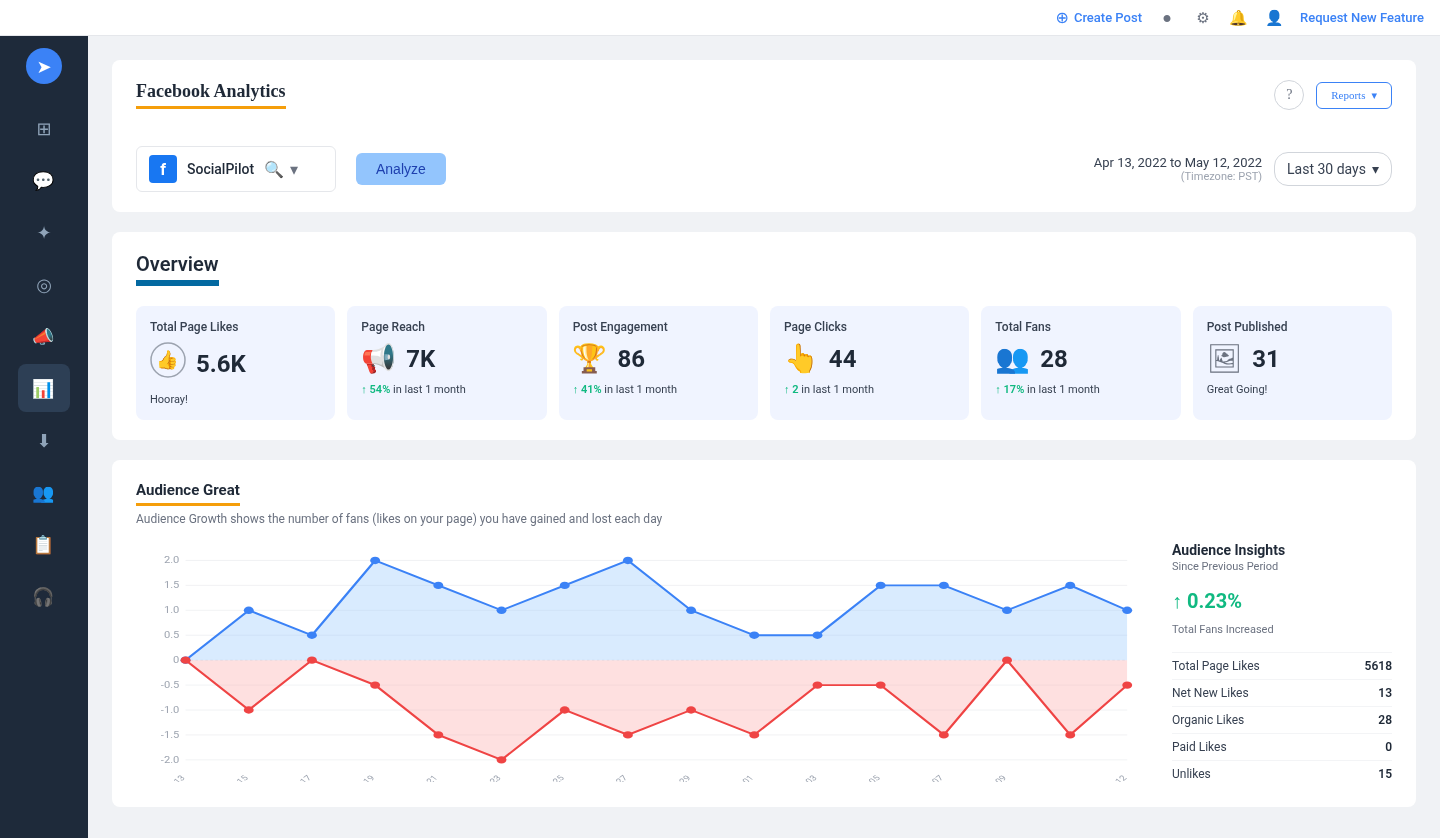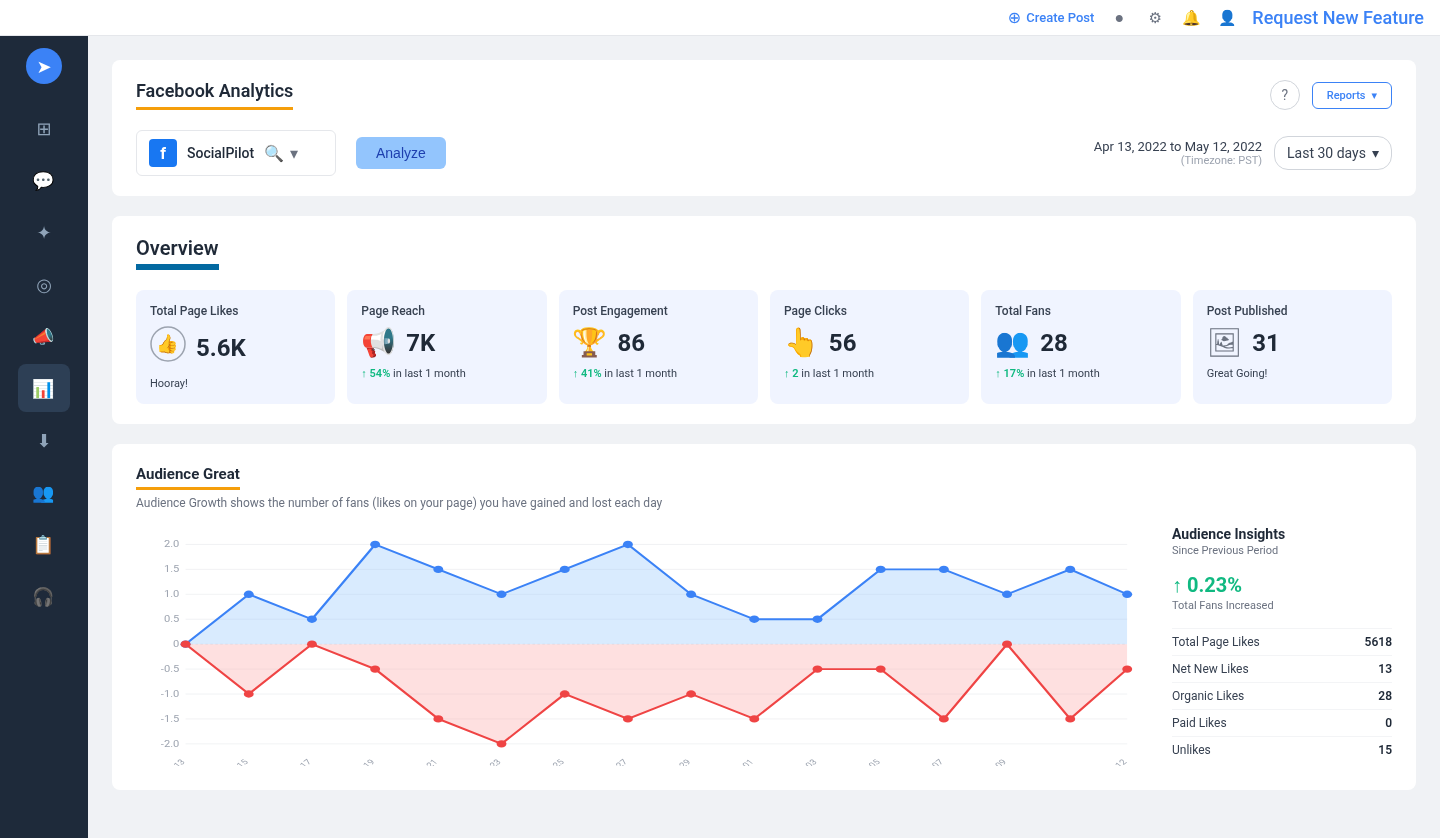--- a/index.html
+++ b/index.html
@@ -33,21 +33,21 @@
     }
     .topbar-icon-btn {
       width: 22px; height: 22px;
       display: flex; align-items: center; justify-content: center;
       color: #6b7280;
       cursor: pointer;
       font-size: 15px;
     }
     .topbar-request {
       color: #3b82f6;
-      font-size: 18px;
+      font-size: 13px;
       font-weight: 500;
       cursor: pointer;
     }
 
     
     .main-layout {
       display: flex;
       flex: 1;
       overflow: hidden;
     }
@@ -92,22 +92,24 @@
     
     .analytics-card {
       background: #fff;
       border-radius: 8px;
       padding: 20px 24px;
       margin-bottom: 20px;
     }
 
     .analytics-header {
       display: flex;
+      align-items: center;
       justify-content: space-between;
-      margin-bottom: 20px;
+      margin-bottom: 36px;
+      font-family: Liberation Serif, serif;
     }
     .analytics-title {
       font-size: 18px;
       font-weight: 600;
       color: #1f2937;
       border-bottom: 3px solid #f59e0b;
       padding-bottom: 4px;
     }
     .analytics-header-right {
       display: flex;
@@ -293,21 +295,21 @@
     }
     .insights-since {
       font-size: 11px;
       color: #6b7280;
       margin-bottom: 16px;
     }
     .insights-pct {
       font-size: 20px;
       font-weight: 700;
       color: #10b981;
-      margin-bottom: 2px;
+      margin-bottom: 10px;
     }
     .insights-pct-label {
       font-size: 11px;
       color: #6b7280;
       margin-bottom: 16px;
     }
     .insights-row {
       display: flex;
       justify-content: space-between;
       font-size: 12px;
@@ -429,21 +431,21 @@
           <div class="metric-sub">
             <span class="pct">↑ 41%</span>
             <span> </span><span>in last 1 month</span>
           </div>
         </div>
 
         <div class="metric-card">
           <div class="metric-label">Page Clicks</div>
           <div class="metric-body">
             <div class="metric-icon">👆</div>
-            <div class="metric-value">56</div>
+            <div class="metric-value">44</div>
           </div>
           <div class="metric-sub">
             <span class="positive">↑ 2</span>
             <span> </span><span>in last 1 month</span>
           </div>
         </div>
 
         <div class="metric-card">
           <div class="metric-label">Total Fans</div>
           <div class="metric-body">

